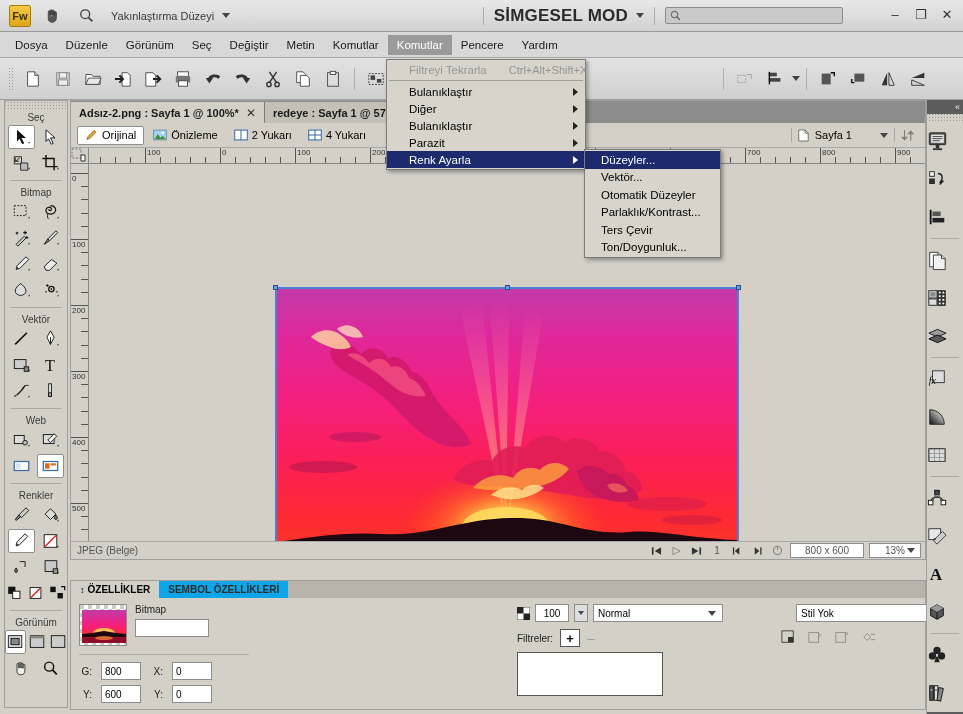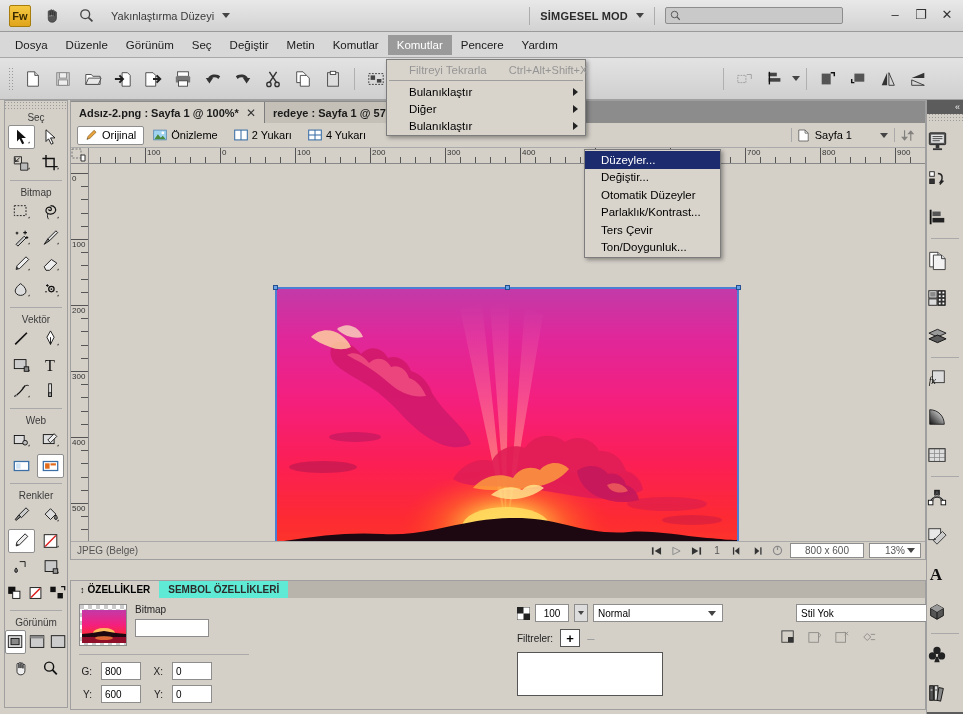--- a/index.html
+++ b/index.html
@@ -34,21 +34,21 @@
     display: flex; align-items: center; justify-content: center;
     cursor: pointer;
   }
   .zoomlabel {
     margin-left: 12px; font-size: 11px; color: #3a3a3a;
   }
   .caret { width: 0; height: 0; border-left: 4px solid transparent;
            border-right: 4px solid transparent; border-top: 5px solid #444;
            display: inline-block; margin-left: 8px; vertical-align: middle; }
   .vsep { width: 1px; height: 18px; background: #adadad; margin: 0 10px; }
-  .modelabel { font-size: 11px; font-weight: bold; color: #2b2b2b; letter-spacing: .2px; }
+  .modelabel { font-size: 17px; font-weight: bold; color: #2b2b2b; letter-spacing: .2px; }
   .searchbox {
     width: 178px; height: 17px; background: #c9c9c9;
     border: 1px solid #8d8d8d; border-radius: 2px;
     display: flex; align-items: center; padding-left: 3px;
   }
   .wbtns { position: absolute; right: 8px; top: 6px; display: flex; gap: 10px; align-items: center; }
   .wbtn { width: 16px; height: 16px; display: flex; align-items: center; justify-content: center;
           font-size: 13px; color: #333; cursor: pointer; }
 
   
@@ -133,21 +133,21 @@
             justify-content: center; font-size: 9px; color: #333; cursor: pointer; }
   .ds-field { height: 15px; min-width: 74px; background: #fff; border: 1px solid #8d8d8d;
               font-size: 10px; display: flex; align-items: center; justify-content: center; }
 
   
   .proppanel { position: absolute; left: 70px; top: 580px; width: 856px; height: 130px;
                background: #d4d0c8; border: 1px solid #9f9f9f; }
   .propTabs { height: 17px; background: #b8b4ac; display: flex; align-items: stretch; }
   .propTab { padding: 0 9px; display: flex; align-items: center; font-size: 10px;
              font-weight: bold; cursor: pointer; background: #d4d0c8; }
-  .propTab.inactive { background: #5eead4; color: #2b2b2b; }
+  .propTab.inactive { background: #0ea5e9; color: #2b2b2b; }
   .propbody { position: relative; height: 112px; padding: 6px 0 0 8px; display: flex; }
   .thumbnail { width: 48px; height: 42px; border: 1px solid #8d8d8d; background:
      repeating-conic-gradient(#fff 0 25%, #ccc 0 50%) 0 0/8px 8px; position: relative; overflow: hidden; }
   .miniart { position: absolute; left: 2px; top: 5px; width: 44px; height: 33px; }
   .fieldbox { height: 18px; background: #fff; border: 1px solid #8d8d8d; font-size: 10px;
               padding: 0 3px; display: flex; align-items: center; }
   .lbl { font-size: 10px; color: #222; }
   .pvsep { width: 1px; background: #aaa; margin: 0 10px; }
   .minisel { height: 18px; background: #fff; border: 1px solid #8d8d8d; font-size: 10px;
              display: flex; align-items: center; padding: 0 4px; }
@@ -1235,24 +1235,32 @@
         <span class="arr"></span>
       </div>
       <div class="mrow">
         <span>Diğer</span>
         <span class="arr"></span>
       </div>
       <div class="mrow">
         <span>Bulanıklaştır</span>
         <span class="arr"></span>
       </div>
+      <div class="mrow">
+        <span>Parazit</span>
+        <span class="arr"></span>
+      </div>
+      <div class="mrow hl">
+        <span>Renk Ayarla</span>
+        <span class="arr"></span>
+      </div>
     </div>
 
   <div class="menupop" style="left:584px; top:149px; width:137px;" id="colormenu">
       <div class="mrow hl" style="padding-left: 16px; height: 17.5px;">Düzeyler...</div>
-      <div class="mrow" style="padding-left: 16px; height: 17.5px;">Değiştir...</div>
+      <div class="mrow" style="padding-left: 16px; height: 17.5px;">Vektör...</div>
       <div class="mrow" style="padding-left: 16px; height: 17.5px;">Otomatik Düzeyler</div>
       <div class="mrow" style="padding-left: 16px; height: 17.5px;">Parlaklık/Kontrast...</div>
       <div class="mrow" style="padding-left: 16px; height: 17.5px;">Ters Çevir</div>
       <div class="mrow" style="padding-left: 16px; height: 17.5px;">Ton/Doygunluk...</div>
     </div>
 
 </div>
 
 </body></html>

